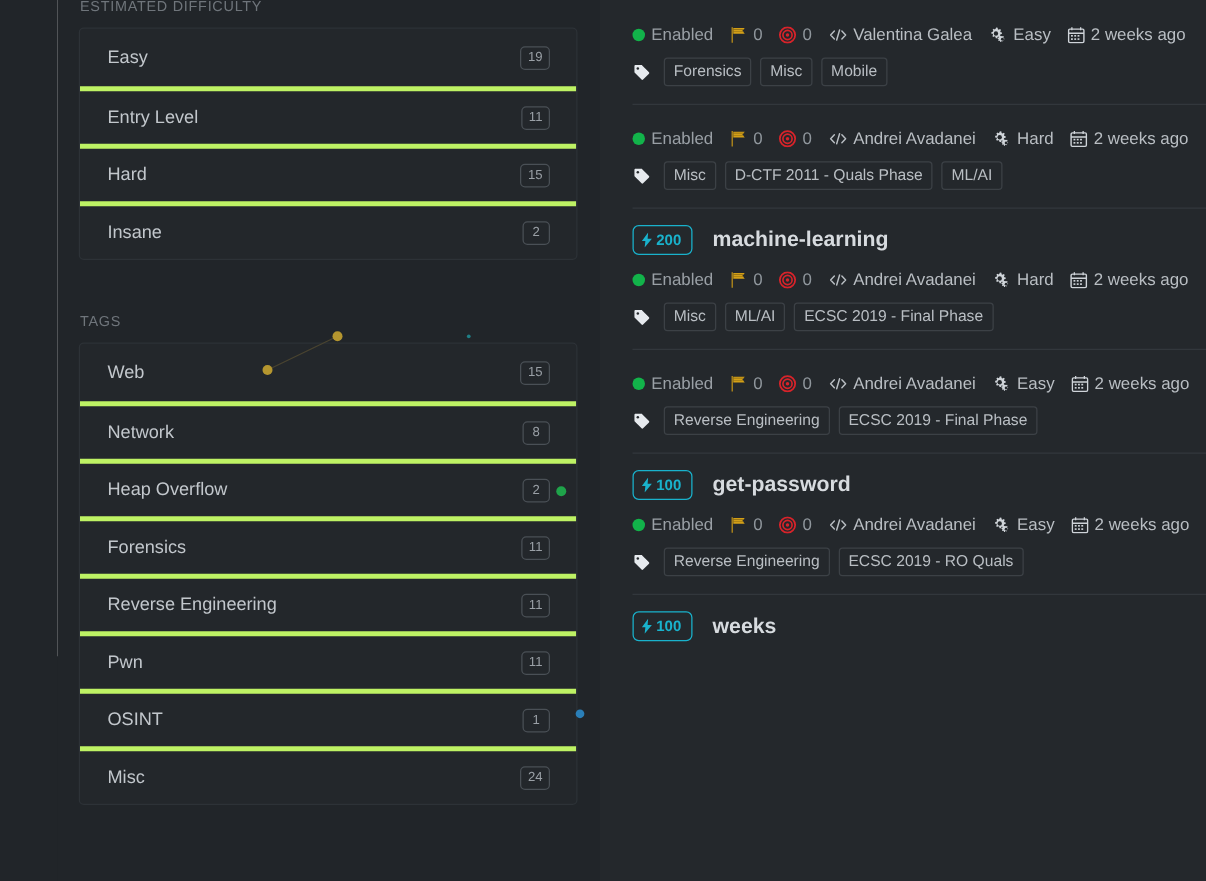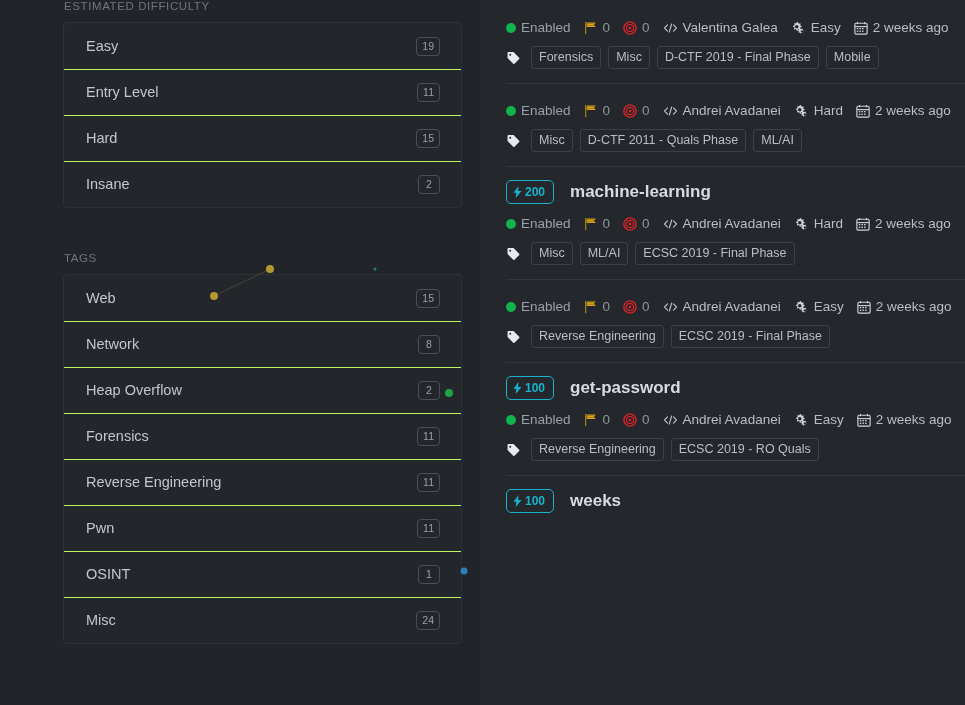--- a/index.html
+++ b/index.html
@@ -60,21 +60,21 @@
     overflow: hidden;
   }
 
   .facet-row {
     position: relative;
     display: flex;
     align-items: center;
     justify-content: space-between;
     height: 46px;
     padding: 0 21px 0 22px;
-    border-top: 1px solid #bef264;
+    border-top: 4px solid #bef264;
     cursor: pointer;
   }
   .facet-row:first-child { border-top: none; }
 
   .facet-label {
     font-size: 14.5px;
     color: #c2c7cc;
     line-height: 17px;
     white-space: nowrap;
   }
@@ -343,21 +343,20 @@
           </div>
           <div class="tags">
             <span class="tag-ico" style="display: flex; align-items: center;">
               <svg class="ico" width="15" height="14" viewBox="0 0 16 16">
                 <path fill="#e6eaee" d="M1.2 7.6V2.2c0-.6.4-1 1-1h5.4c.3 0 .5.1.7.3l6.2 6.2c.4.4.4 1 0 1.4l-5.4 5.4c-.4.4-1 .4-1.4 0L1.5 8.3a1 1 0 0 1-.3-.7z"></path>
                 <circle cx="4.3" cy="4.3" r="1.15" fill="#24282c"></circle>
               </svg>
             </span>
             <span class="tag-pill">Forensics</span>
             <span class="tag-pill">Misc</span>
-            <span class="tag-pill">D-CTF 2019 - Final Phase</span>
             <span class="tag-pill">Mobile</span>
           </div>
         </div>
         <div class="card sep">
           <div class="meta">
             <span class="meta-item status">
               <span class="dot-green"></span>
               <span class="txt">Enabled</span>
             </span>
             <span class="meta-item">

